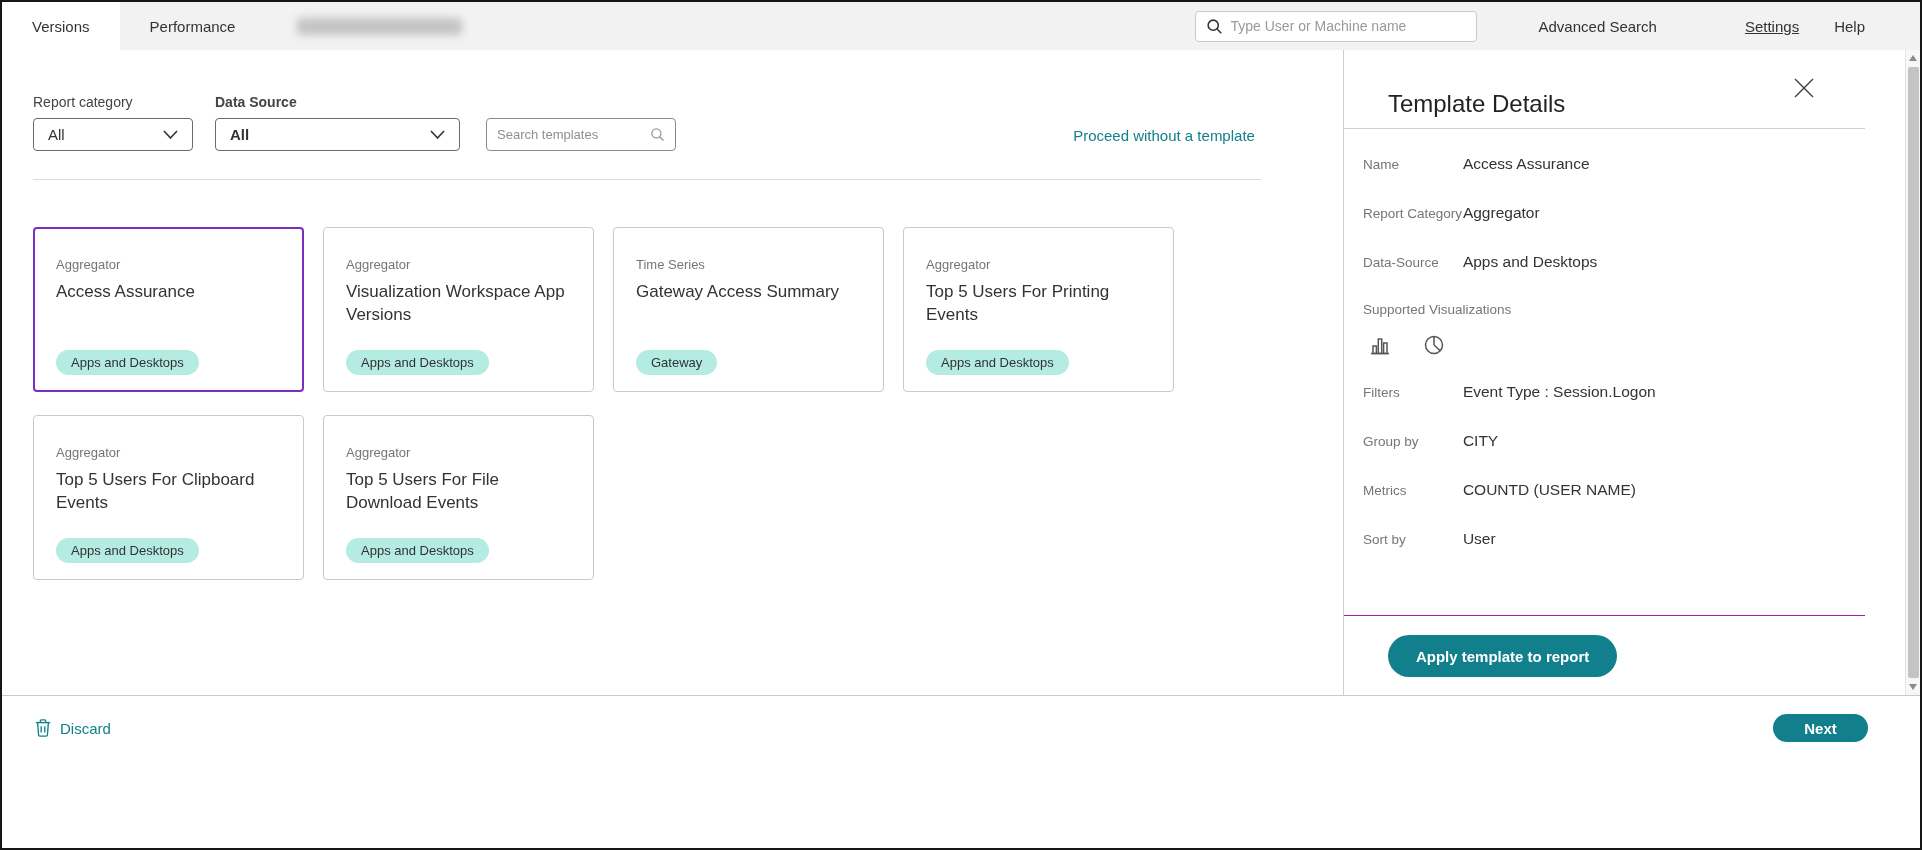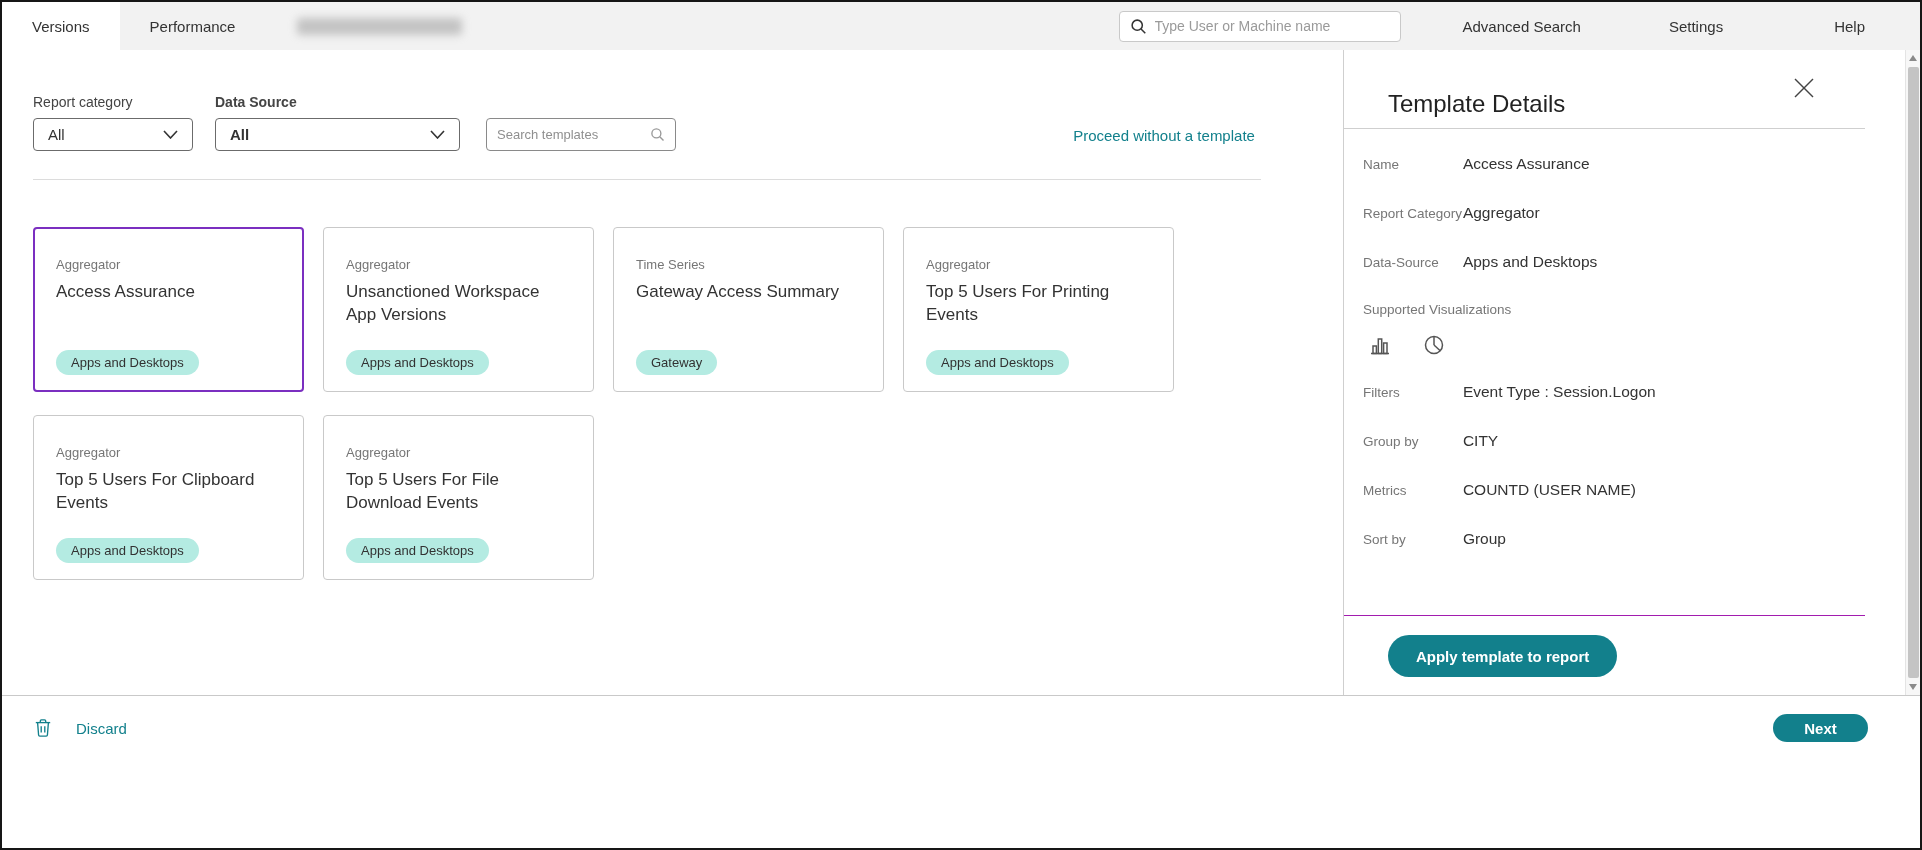--- a/index.html
+++ b/index.html
@@ -11,21 +11,21 @@
   .nav { height:48px; background:#f2f2f2; display:flex; align-items:stretch; }
   .nav-tab { display:flex; align-items:center; padding:0 30px; font-size:15px; color:#333; cursor:pointer; }
   .nav-tab.active { background:#fff; }
   .nav-tab-redacted { align-self:center; width:165px; height:17px; margin-left:32px; border-radius:3px; background:#9d9d9d; opacity:.55; filter:blur(4px); }
   .nav-right { margin-left:auto; display:flex; align-items:center; padding-right:55px; }
   .nav-search { display:flex; align-items:center; width:282px; height:31px; background:#fff; border:1px solid #c9c9c9; border-radius:4px; padding:0 10px; margin-right:62px; }
   .nav-search input { border:none; outline:none; flex:1; font-size:14px; font-family:inherit; color:#333; margin-left:8px; }
   .nav-search input::placeholder { color:#9a9a9a; }
   .nav-link { font-size:15px; color:#333; cursor:pointer;text-align:center; }
   .nav-link.l1 { margin-right:88px; }
-  .nav-link.l2 { margin-right:111px; }
+  .nav-link.l2 { margin-right:35px;text-decoration:underline; }
 
   
   .header { position:relative; height:88px; background:#fff; border-bottom:1px solid #e3e3e3; }
   .page-title { position:absolute; left:56px; top:28px; font-size:26px; color:#3b4650; }
   .stepper { position:absolute; left:713px; top:20px; display:flex; align-items:flex-start; }
   .step { position:relative; width:27px; display:flex; flex-direction:column; align-items:center; }
   .step-circle { width:27px; height:27px; border-radius:50%; border:2px solid #8c8c8c; background:#fff; display:flex; align-items:center; justify-content:center; font-size:15px; color:#333; }
   .step.active .step-circle { border-color:#7b2fc0; }
   .step-label { position:absolute; top:36px; left:50%; transform:translateX(-50%); white-space:nowrap; font-size:15px; color:#333; }
   .connector { width:201px; height:3px; background:#8c8c8c; margin-top:12px; }
@@ -72,21 +72,21 @@
   .scrollbar { width:16px; background:#f7f7f7; border-left:1px solid #e4e4e4; position:relative; }
   .sb-arrow { position:absolute; left:0; width:15px; height:16px; display:flex; align-items:center; justify-content:center; cursor:pointer; }
   .sb-up { top:0; }
   .sb-down { bottom:0; }
   .tri-up { width:0; height:0; border-left:4px solid transparent; border-right:4px solid transparent; border-bottom:6px solid #8a8a8a; }
   .tri-down { width:0; height:0; border-left:4px solid transparent; border-right:4px solid transparent; border-top:6px solid #8a8a8a; }
   .sb-thumb { position:absolute; left:2px; top:17px; bottom:17px; width:11px; background:#c4c4c4; border-radius:2px; cursor:pointer; }
 
   
   .footer { height:65px; border-top:1px solid #c9c9c9; display:flex; align-items:center; padding:0 52px 0 32px; background:#fff; }
-  .discard { display:flex; align-items:center; gap:24px; color:#12808c; font-size:15px; cursor:pointer; }
+  .discard { display:flex; align-items:center; gap:8px; color:#12808c; font-size:15px; cursor:pointer; }
   .next-btn { margin-left:auto; width:95px; height:28px; }
 </style>
 </head>
 <body>
 
 <div class="page">
 
   <div class="nav">
     <div class="nav-tab active">Versions</div>
     <div class="nav-tab">Performance</div>
@@ -140,21 +140,21 @@
       <div class="filters-divider"></div>
 
       <div class="cards">
         <div class="card selected">
           <div class="card-cat">Aggregator</div>
           <div class="card-title">Access Assurance</div>
           <div class="card-tag">Apps and Desktops</div>
         </div>
         <div class="card">
           <div class="card-cat">Aggregator</div>
-          <div class="card-title">Unsanctioned Workspace App Versions</div>
+          <div class="card-title">Visualization Workspace App Versions</div>
           <div class="card-tag">Apps and Desktops</div>
         </div>
         <div class="card">
           <div class="card-cat">Time Series</div>
           <div class="card-title">Gateway Access Summary</div>
           <div class="card-tag">Gateway</div>
         </div>
         <div class="card">
           <div class="card-cat">Aggregator</div>
           <div class="card-title">Top 5 Users For Printing Events</div>
@@ -217,21 +217,21 @@
         <div class="detail-row">
           <div class="detail-label">Group by</div>
           <div class="detail-value">CITY</div>
         </div>
         <div class="detail-row">
           <div class="detail-label">Metrics</div>
           <div class="detail-value">COUNTD (USER NAME)</div>
         </div>
         <div class="detail-row">
           <div class="detail-label">Sort by</div>
-          <div class="detail-value">Group</div>
+          <div class="detail-value">User</div>
         </div>
       </div>
       <div class="panel-foot">
         <button class="btn-teal apply-btn">Apply template to report</button>
       </div>
     </div>
 
     <div class="scrollbar">
       <div class="sb-arrow sb-up">
           <div class="tri-up"></div>

